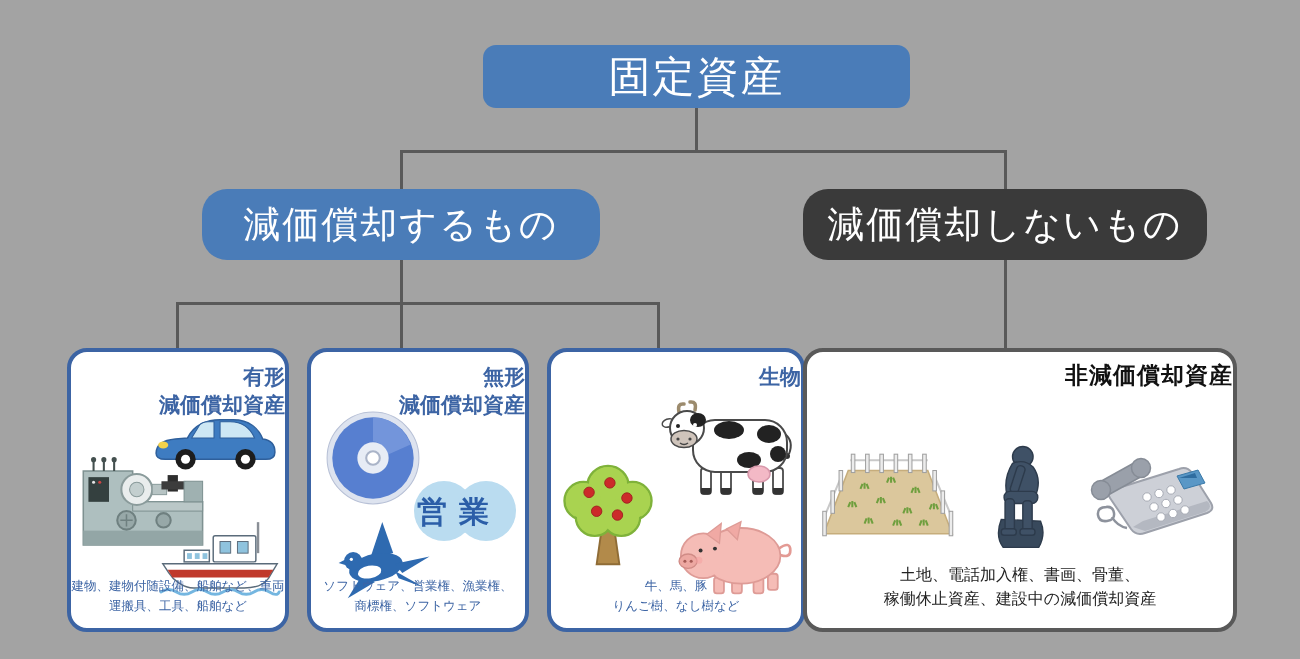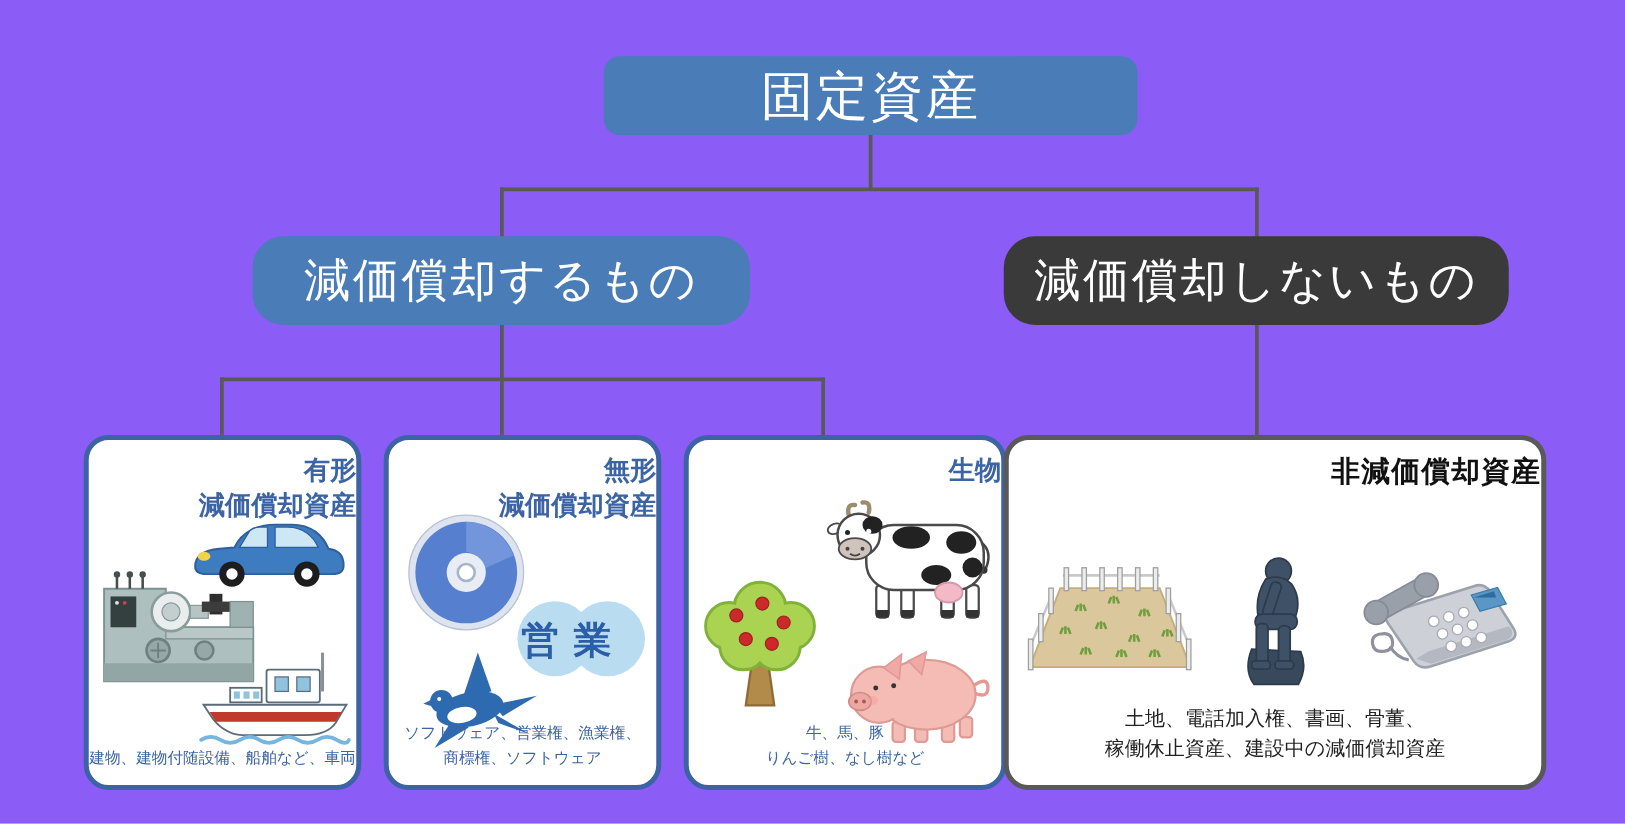--- a/index.html
+++ b/index.html
@@ -1,30 +1,30 @@
 <!DOCTYPE html>
 <html><head>
 <meta charset="utf-8">
 <style>
   html,body { margin:0; padding:0; background:#ffffff; }
   body { width:1300px; height:659px; font-family:"Liberation Sans", sans-serif; }
-  .stage { position:relative; width:1300px; height:659px; background:#8b5cf6; overflow:hidden; }
+  .stage { position:relative; width:1300px; height:659px; background:#a3a3a3; overflow:hidden; }
 
   .line { position:absolute; background:#595959; }
 
   .node { position:absolute; display:flex; align-items:center; justify-content:center;
           color:#fff; border-radius:13px; letter-spacing:2px; }
   .node.blue { background:#4a7cb8; }
   .node.dark { background:#3a3a3a; }
   .node-root   { font-size:42px; }
   .node-branch { font-size:37px;border-radius:25px; }
 
   .card { position:absolute; top:348px; height:284px; background:#fff;
           border:4px solid #3c64a4; border-radius:20px; box-sizing:border-box; }
-  .card.gray { border-color:#595959; }
+  .card.gray { border-color:#595959;font-family:Liberation Mono, monospace; }
 
   .card-title { text-align:right; font-weight:bold; color:#3c64a4;
                 font-size:21px; line-height:1.35; margin-top:11px; }
   .card.gray .card-title { color:#111; font-size:23px; margin-top:10px; letter-spacing:1px; }
   .card-subtitle { text-align:center; color:#111; font-size:15px; margin-top:3px; }
 
   .card-caption { position:absolute; left:0; right:0; bottom:12px; text-align:center;
                   color:#3c64a4; font-size:12.5px; line-height:1.55; }
   .card.gray .card-caption { color:#222; font-size:16px; bottom:16px; line-height:1.5; }
 
@@ -106,20 +106,21 @@
       <rect x="58" y="18" width="44" height="27" rx="2" fill="#fff" stroke="#5a6b7a" stroke-width="1.5"></rect>
       <rect x="65" y="24" width="11" height="12" fill="#8fc3de" stroke="#5a6b7a"></rect>
       <rect x="83" y="24" width="11" height="12" fill="#8fc3de" stroke="#5a6b7a"></rect>
       <path d="M6,47 L124,47 L115,62 C110,69 101,72 90,72 L38,72 C27,72 17,64 12,56 Z" fill="#fff" stroke="#5a6b7a" stroke-width="1.5"></path>
       <path d="M11,53 L120,53 L115,61 L16,61 Z" fill="#c0392b"></path>
       <path d="M4,76 Q12,71 20,76 T36,76 T52,76 T68,76 T84,76 T100,76 T116,76 T126,76" fill="none" stroke="#74b6e0" stroke-width="3" stroke-linecap="round"></path>
     </svg>
 
     <div class="card-caption">
       <div>建物、建物付随設備、船舶など、車両</div>
+      <div>運搬具、工具、船舶など</div>
     </div>
   </div>
 
   <div class="card" style="left:307px;width:222px">
     <div class="card-title">
       <div>無形</div>
       <div>減価償却資産</div>
     </div>
 
     <svg class="art" style="left:14px;top:58px;width:96px;height:96px" viewBox="0 0 92 92">

